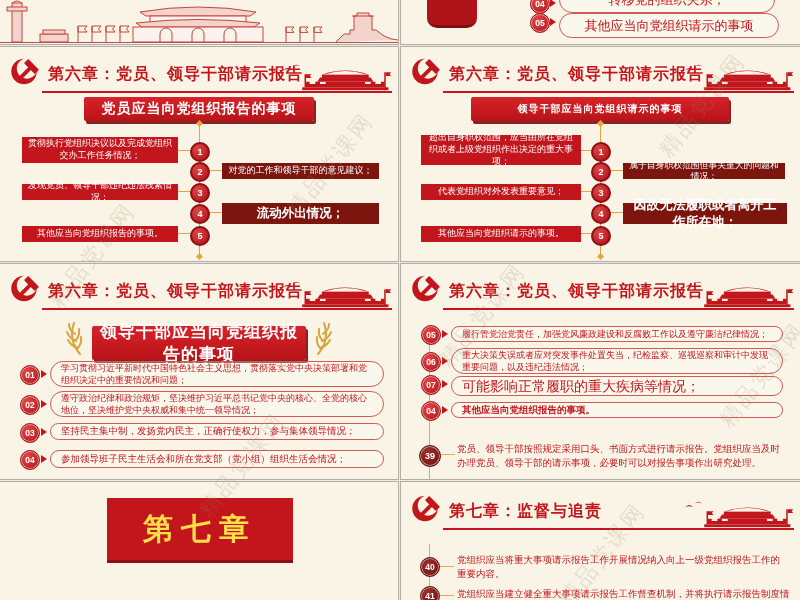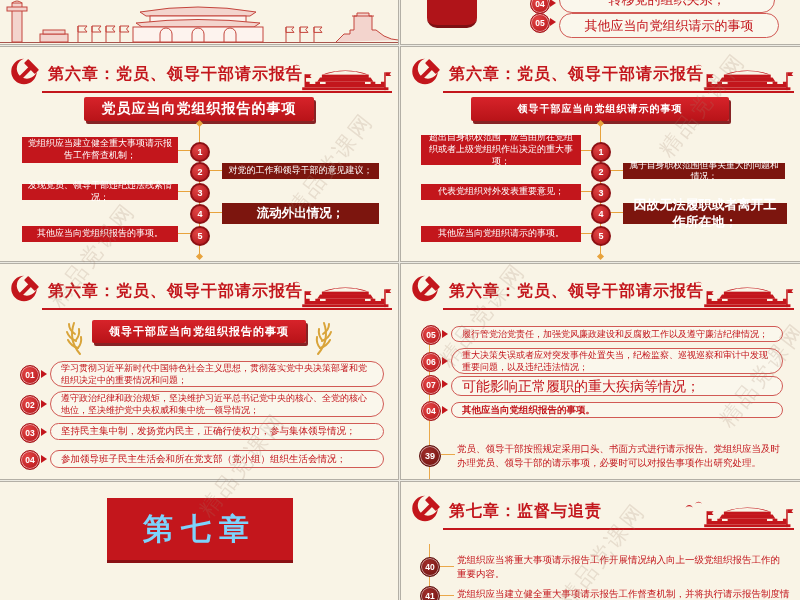--- a/index.html
+++ b/index.html
@@ -41,21 +41,21 @@
   .pill{position:absolute;border:1px solid #d15a55;border-radius:14px;color:#c3161c;
         background:rgba(255,255,255,.25);display:flex;align-items:center;padding:2px 10px;
         box-sizing:border-box;line-height:1.35;}
   .arr{position:absolute;width:0;height:0;border:4px solid transparent;border-left:6px solid #c3161c;}
   .vline{position:absolute;width:1px;background:#eaa84a;z-index:1;}
   .ntext{position:absolute;color:#c3161c;line-height:1.5;}
 
   
   .wm{position:absolute;color:rgba(160,130,110,.20);font-size:22px;letter-spacing:3px;
       transform:rotate(-52deg);white-space:nowrap;pointer-events:none;z-index:50;}
-  .chapterbox{position:absolute;background:#c3161c;border-bottom:3px solid #8a1014;color:#7dd3fc;
+  .chapterbox{position:absolute;background:#c3161c;border-bottom:3px solid #8a1014;color:#fde047;
       display:flex;align-items:center;justify-content:center;font-weight:bold;}
   .cutshape{position:absolute;background:#b01419;border-bottom:3px solid #7e0f13;
       border-radius:0 0 10px 10px;}
 </style>
 </head>
 <body>
 
 <svg width="0" height="0" style="position:absolute">
   <defs>
     <g id="svg-emblem" fill="#c3161c">
@@ -162,21 +162,21 @@
     <div class="hconn" style="left:178px;top:144px;width:13px;"></div>
     <div class="hconn" style="left:209px;top:165px;width:13px;"></div>
     <div class="hconn" style="left:178px;top:186px;width:13px;"></div>
 
     <div class="tc" style="top:95px;">1</div>
     <div class="tc" style="top:115px;">2</div>
     <div class="tc" style="top:136px;">3</div>
     <div class="tc" style="top:157px;">4</div>
     <div class="tc" style="top:179px;">5</div>
 
-    <div class="bx bx-bright" style="left:22px;top:90px;width:156px;height:26px;font-size:9px;">党组织应当建立健全重大事项请示报告工作督查机制；</div>
+    <div class="bx bx-bright" style="left:22px;top:90px;width:156px;height:26px;font-size:9px;">贯彻执行党组织决议以及完成党组织交办工作任务情况；</div>
     <div class="bx bx-dark" style="left:222px;top:116px;width:157px;height:16px;font-size:9px;">对党的工作和领导干部的意见建议；</div>
     <div class="bx bx-bright" style="left:22px;top:137px;width:156px;height:16px;font-size:9px;">发现党员、领导干部违纪违法线索情况；</div>
     <div class="bx bx-dark" style="left:222px;top:156px;width:157px;height:21px;font-size:12.5px;font-weight:bold;">流动外出情况；</div>
     <div class="bx bx-bright" style="left:22px;top:179px;width:156px;height:16px;font-size:9px;">其他应当向党组织报告的事项。</div>
   </div>
 
   <div class="slide" style="left:401px;top:47px;width:399px;height:214px;">
     <div class="hdr">
       <svg class="emblem" viewBox="0 0 40 40">
           <use href="#svg-emblem"></use>
@@ -221,21 +221,21 @@
       <svg class="hdr-gate" viewBox="0 0 122 32">
           <use href="#svg-gate"></use>
         </svg>
     </div>
     <svg style="position:absolute;left:58px;top:56px;" width="30" height="36" viewBox="0 0 30 36">
         <use href="#svg-laurel"></use>
       </svg>
     <svg style="position:absolute;left:310px;top:56px;transform:scaleX(-1);" width="30" height="36" viewBox="0 0 30 36">
         <use href="#svg-laurel"></use>
       </svg>
-    <div class="banner" style="left:92px;top:56px;width:214px;height:23px;font-size:11px;">领导干部应当向党组织报告的事项</div>
+    <div class="banner" style="left:92px;top:62px;width:214px;height:34px;font-size:17px;">领导干部应当向党组织报告的事项</div>
 
     <div class="badge" style="left:20px;top:101px;">01</div>
     <div class="arr" style="left:41px;top:106px;"></div>
     <div class="pill" style="left:50px;top:97px;width:334px;height:26px;font-size:9px;">学习贯彻习近平新时代中国特色社会主义思想，贯彻落实党中央决策部署和党组织决定中的重要情况和问题；</div>
 
     <div class="badge" style="left:20px;top:131px;">02</div>
     <div class="arr" style="left:41px;top:136px;"></div>
     <div class="pill" style="left:50px;top:127px;width:334px;height:26px;font-size:9px;">遵守政治纪律和政治规矩，坚决维护习近平总书记党中央的核心、全党的核心地位，坚决维护党中央权威和集中统一领导情况；</div>
 
     <div class="badge" style="left:20px;top:159px;">03</div>

